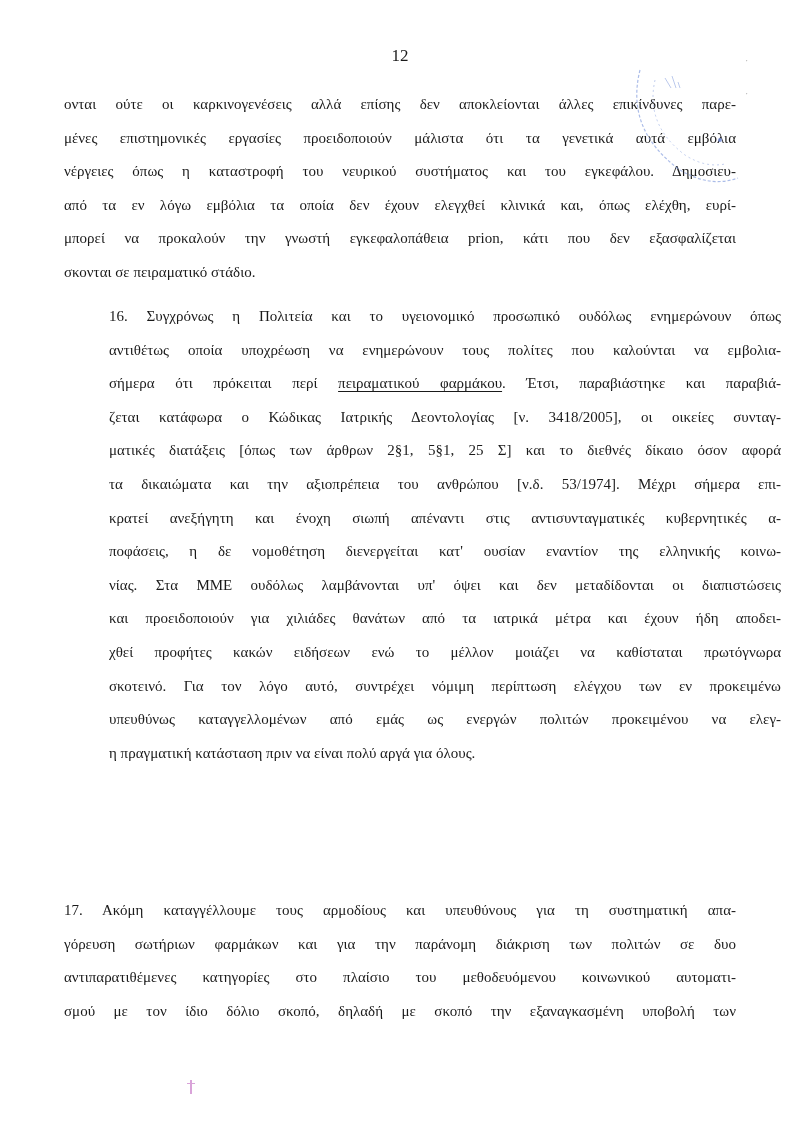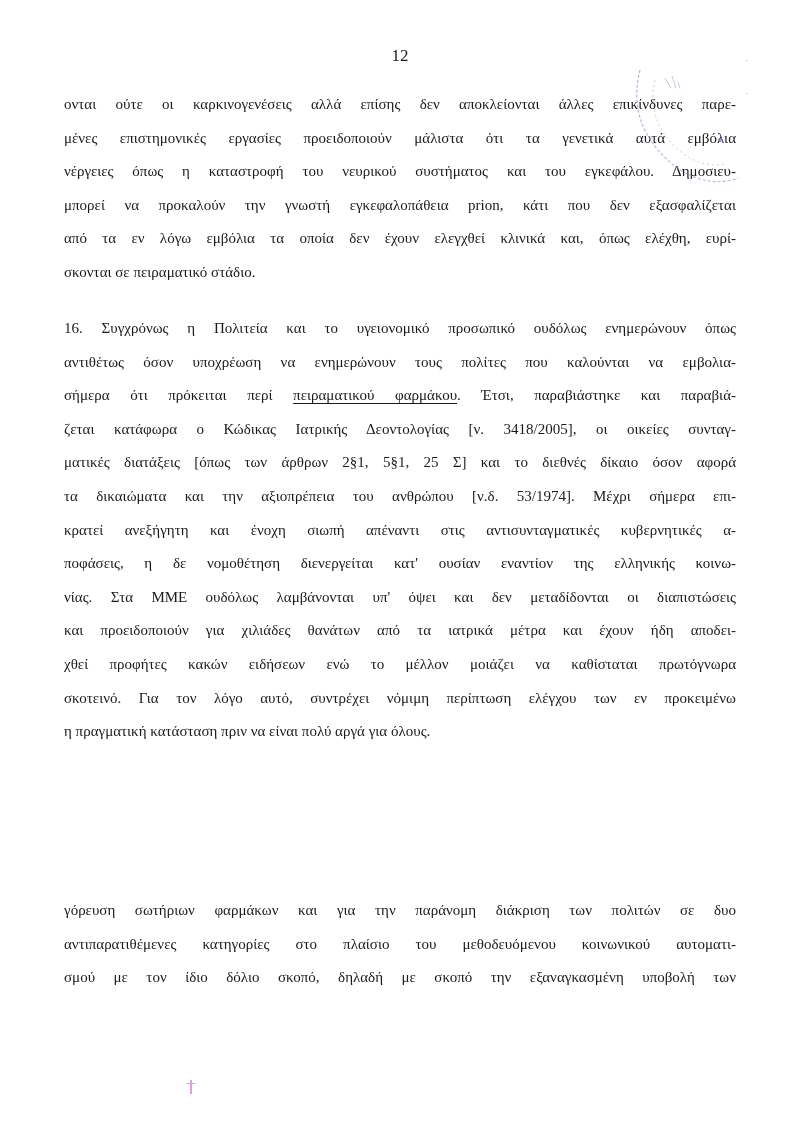--- a/index.html
+++ b/index.html
@@ -13,21 +13,21 @@
     text-align: center; font-size: 17px;
   }
   .para {
     position: absolute; left: 64px; width: 672px; margin: 0;
     font-size: 15px; line-height: 33.6px;
   }
   .line { display: block; white-space: nowrap; text-align: justify; text-align-last: justify; height: 33.6px; }
   .line.last { text-align-last: left; }
   .u { text-decoration: underline; text-underline-offset: 3px; }
   #p-cont { top: 88px; }
-  #p-16 { top: 312px; }
+  #p-16 { top: 300px; margin-left: 45px; }
   #p-17 { top: 894px; }
   .stamp {
     position: absolute; left: 620px; top: 60px; width: 120px; height: 130px;
     pointer-events: none;
   }
   .margin-mark {
     position: absolute; color: #b0b0b0; font-size: 10px;
   }
   .pink-mark {
     position: absolute; left: 190px; top: 1080px; width: 2px; height: 14px;
@@ -39,42 +39,44 @@
 </style>
 </head>
 <body>
 
 <div class="page-number">12</div>
 
 <div id="p-cont" class="para">
   <span class="line">ονται ούτε οι καρκινογενέσεις αλλά επίσης δεν αποκλείονται άλλες επικίνδυνες παρε-</span>
   <span class="line">μένες επιστημονικές εργασίες προειδοποιούν μάλιστα ότι τα γενετικά αυτά εμβόλια</span>
   <span class="line">νέργειες όπως η καταστροφή του νευρικού συστήματος και του εγκεφάλου. Δημοσιευ-</span>
+  <span class="line">από τα εν λόγω εμβόλια τα οποία δεν έχουν ελεγχθεί κλινικά και, όπως ελέχθη, ευρί-</span>
   <span class="line">μπορεί να προκαλούν την γνωστή εγκεφαλοπάθεια prion, κάτι που δεν εξασφαλίζεται</span>
-  <span class="line">από τα εν λόγω εμβόλια τα οποία δεν έχουν ελεγχθεί κλινικά και, όπως ελέχθη, ευρί-</span>
   <span class="line last">σκονται σε πειραματικό στάδιο.</span>
 </div>
 
 <div id="p-16" class="para">
   <span class="line">16. Συγχρόνως η Πολιτεία και το υγειονομικό προσωπικό ουδόλως ενημερώνουν όπως</span>
-  <span class="line">αντιθέτως όσον υποχρέωση να ενημερώνουν τους πολίτες που καλούνται να εμβολια-</span>
+  <span class="line">αντιθέτως οποία υποχρέωση να ενημερώνουν τους πολίτες που καλούνται να εμβολια-</span>
   <span class="line"><span>σήμερα ότι πρόκειται περί </span><span class="u">πειραματικού φαρμάκου</span><span>. Έτσι, παραβιάστηκε και παραβιά-</span></span>
   <span class="line">ζεται κατάφωρα ο Κώδικας Ιατρικής Δεοντολογίας [ν. 3418/2005], οι οικείες συνταγ-</span>
   <span class="line">ματικές διατάξεις [όπως των άρθρων 2§1, 5§1, 25 Σ] και το διεθνές δίκαιο όσον αφορά</span>
   <span class="line">τα δικαιώματα και την αξιοπρέπεια του ανθρώπου [ν.δ. 53/1974]. Μέχρι σήμερα επι-</span>
   <span class="line">κρατεί ανεξήγητη και ένοχη σιωπή απέναντι στις αντισυνταγματικές κυβερνητικές α-</span>
   <span class="line">ποφάσεις, η δε νομοθέτηση διενεργείται κατ' ουσίαν εναντίον της ελληνικής κοινω-</span>
   <span class="line">νίας. Στα ΜΜΕ ουδόλως λαμβάνονται υπ' όψει και δεν μεταδίδονται οι διαπιστώσεις</span>
   <span class="line">και προειδοποιούν για χιλιάδες θανάτων από τα ιατρικά μέτρα και έχουν ήδη αποδει-</span>
   <span class="line">χθεί προφήτες κακών ειδήσεων ενώ το μέλλον μοιάζει να καθίσταται πρωτόγνωρα</span>
   <span class="line">σκοτεινό. Για τον λόγο αυτό, συντρέχει νόμιμη περίπτωση ελέγχου των εν προκειμένω</span>
+  <span class="line">υπευθύνως καταγγελλομένων από εμάς ως ενεργών πολιτών προκειμένου να ελεγ-</span>
   <span class="line last">η πραγματική κατάσταση πριν να είναι πολύ αργά για όλους.</span>
 </div>
 
 <div id="p-17" class="para">
+  <span class="line">17. Ακόμη καταγγέλλουμε τους αρμοδίους και υπευθύνους για τη συστηματική απα-</span>
   <span class="line">γόρευση σωτήριων φαρμάκων και για την παράνομη διάκριση των πολιτών σε δυο</span>
   <span class="line">αντιπαρατιθέμενες κατηγορίες στο πλαίσιο του μεθοδευόμενου κοινωνικού αυτοματι-</span>
   <span class="line">σμού με τον ίδιο δόλιο σκοπό, δηλαδή με σκοπό την εξαναγκασμένη υποβολή των</span>
 </div>
 
 <svg class="stamp" viewBox="0 0 120 130">
   <path d="M20 10 Q 5 70 60 110 Q 90 128 118 118" fill="none" stroke="#8fa6e0" stroke-width="1.2" stroke-dasharray="3 2" opacity="0.75"></path>
   <path d="M35 20 Q 25 65 65 95 Q 85 108 105 104" fill="none" stroke="#8fa6e0" stroke-width="0.9" stroke-dasharray="2 3" opacity="0.6"></path>
   <path d="M45 18 l6 10 M52 16 l4 12 M58 22 l2 6" stroke="#8fa6e0" stroke-width="1" opacity="0.6"></path>
   <circle cx="100" cy="80" r="2" fill="#6f88d6" opacity="0.8"></circle>

